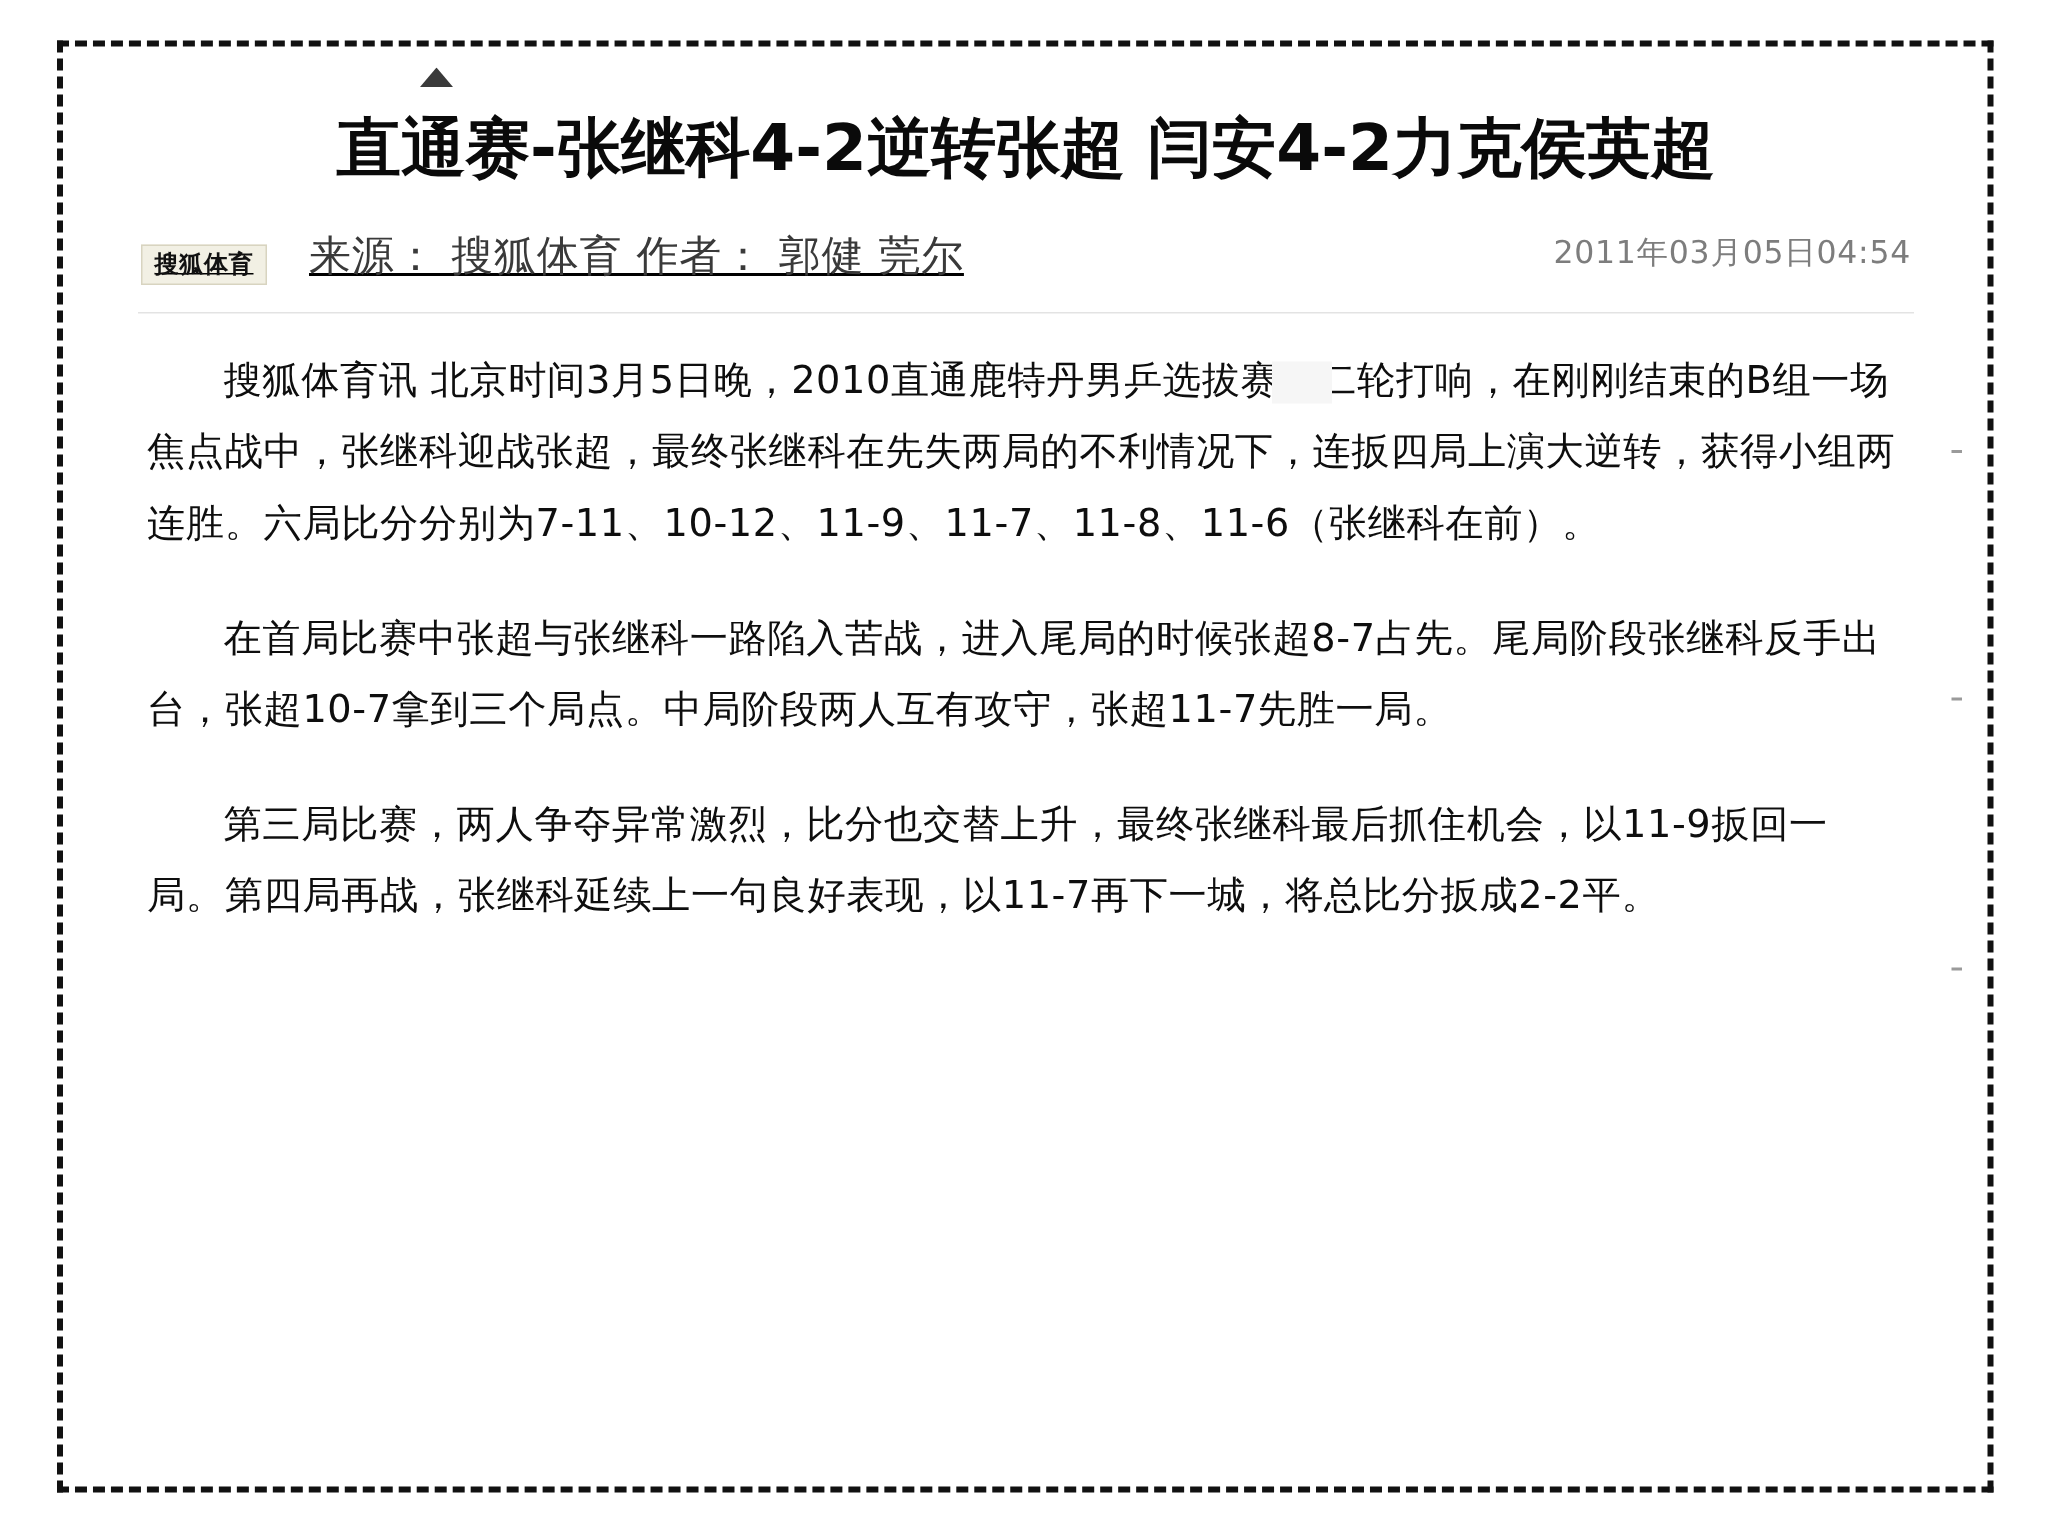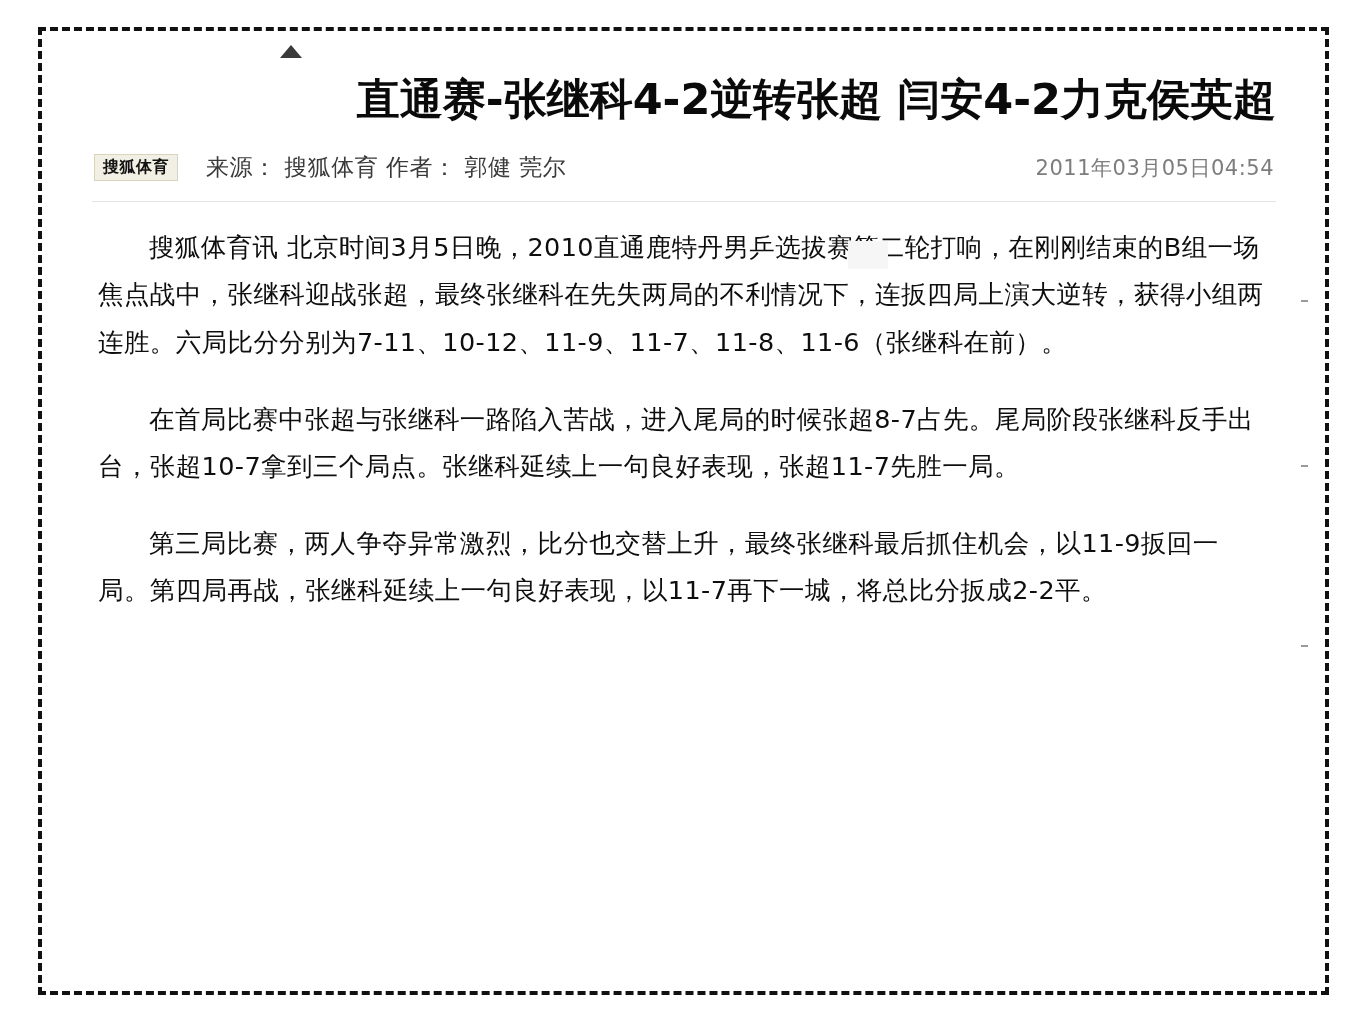--- a/index.html
+++ b/index.html
@@ -64,47 +64,48 @@
     border-bottom: 13px solid #3a3a3a;
   }
 
   .headline {
     margin: 0;
     padding: 28px 34px 0 34px;
     font-size: 43px;
     line-height: 1.24;
     font-weight: bold;
     color: #0a0a0a;
-    text-align: right;
+    text-align: center;
     letter-spacing: 0px;
     font-family: "DejaVu Sans", "Liberation Sans", sans-serif;
   }
 
   .meta-row {
     display: flex;
-    align-items: center;
+    align-items: flex-end;
     padding: 26px 36px 0 36px;
     position: relative;
+    text-decoration: underline;
   }
 
   .source-badge {
     background: #f2f0e4;
     border: 1px solid #d8d4c0;
     color: #111;
     font-size: 16px;
     font-weight: bold;
     padding: 4px 8px 5px 8px;
     line-height: 1;
     letter-spacing: 0.5px;
     font-family: "DejaVu Sans", "Liberation Sans", sans-serif;
   }
 
   .meta-text {
     margin-left: 28px;
-    font-size: 23px;
+    font-size: 28px;
     color: #3a3a3a;
     letter-spacing: 0.5px;
     font-family: "DejaVu Sans", "Liberation Sans", sans-serif;
   }
 
   .meta-time {
     position: absolute;
     right: 36px;
     top: 28px;
     font-size: 21px;
@@ -158,21 +159,21 @@
     <span class="meta-text">来源： 搜狐体育 作者： 郭健 莞尔</span>
     <span class="meta-time">2011年03月05日04:54</span>
   </div>
 
   <div class="meta-divider"></div>
 
   <div class="faint-mark"></div>
 
   <div class="article-body">
     <p>搜狐体育讯 北京时间3月5日晚，2010直通鹿特丹男乒选拔赛第二轮打响，在刚刚结束的B组一场焦点战中，张继科迎战张超，最终张继科在先失两局的不利情况下，连扳四局上演大逆转，获得小组两连胜。六局比分分别为7-11、10-12、11-9、11-7、11-8、11-6（张继科在前）。</p>
-    <p>在首局比赛中张超与张继科一路陷入苦战，进入尾局的时候张超8-7占先。尾局阶段张继科反手出台，张超10-7拿到三个局点。张继科延续上一句良好表现，张超11-7先胜一局。</p>
+    <p>在首局比赛中张超与张继科一路陷入苦战，进入尾局的时候张超8-7占先。尾局阶段张继科反手出台，张超10-7拿到三个局点。中局阶段两人互有攻守，张超11-7先胜一局。</p>
     <p>第三局比赛，两人争夺异常激烈，比分也交替上升，最终张继科最后抓住机会，以11-9扳回一局。第四局再战，张继科延续上一句良好表现，以11-7再下一城，将总比分扳成2-2平。</p>
   </div>
 
   <div class="edge-marks">
     <div class="edge-mark" style="top:255px;"></div>
     <div class="edge-mark" style="top:420px;"></div>
     <div class="edge-mark" style="top:600px;"></div>
   </div>
 </div>
 

